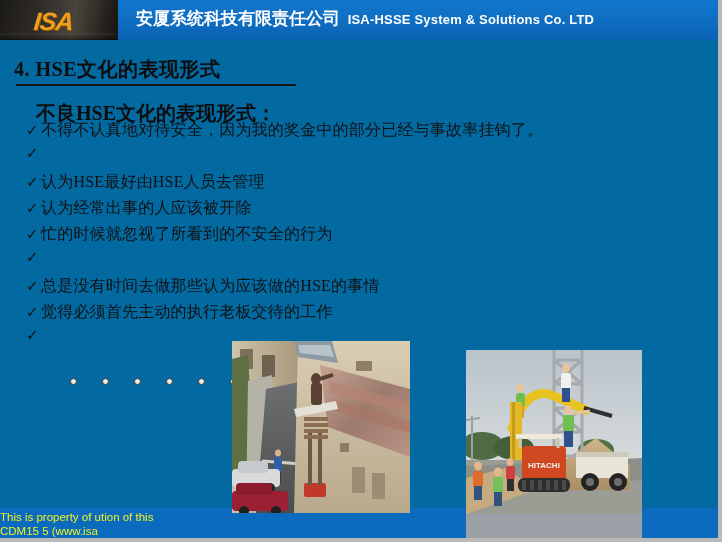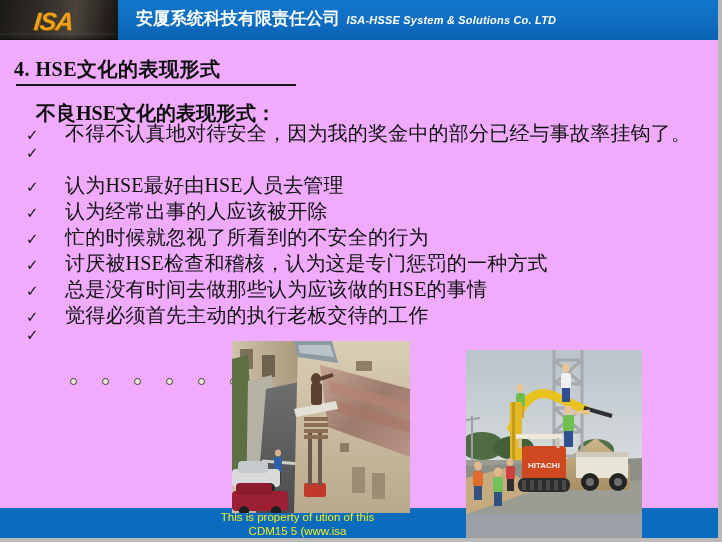--- a/index.html
+++ b/index.html
@@ -65,33 +65,32 @@
     position: absolute;
     left: 18px;
     top: 7px;
     color: #ffffff;
     font-family: "Liberation Sans", sans-serif;
     font-weight: bold;
     font-size: 17px;
     white-space: nowrap;
   }
   #header-title .en {
-    font-size: 11px;
+    font-size: 13px;
     letter-spacing: 0.2px;
-    font-style: italic;
   }
 
   
   #content {
     position: absolute;
     left: 0;
     top: 40px;
     width: 718px;
     height: 498px;
-    background: #f0abfc;
+    background: #0369a1;
   }
   #section-title {
     position: absolute;
     left: 14px;
     top: 16px;
     font-size: 20px;
     font-weight: bold;
     color: #0d0d0d;
     letter-spacing: 0.5px;
     white-space: nowrap;
@@ -129,24 +128,23 @@
   }
   .bullet-check {
     font-family: "DejaVu Sans", sans-serif;
     font-size: 15px;
     color: #111111;
     width: 15px;
     flex: 0 0 15px;
     line-height: 1;
   }
   .bullet-text {
-    font-size: 20px;
+    font-size: 16px;
     color: #111111;
     letter-spacing: 0.2px;
-    margin-left: 24px;
   }
 
   #dot-row {
     position: absolute;
     left: 70px;
     top: 338px;
     display: flex;
     gap: 25px;
   }
   .dot {
@@ -182,21 +180,21 @@
     left: 0;
     top: 508px;
     width: 718px;
     height: 30px;
     background: #0b6cbf;
     overflow: hidden;
   }
   .footer-line {
     position: absolute;
     width: 595px;
-    text-align: center;
+    text-align: left;
     color: #f2f21a;
     font-family: "Liberation Sans", sans-serif;
     font-size: 11.5px;
     white-space: nowrap;
   }
   #footer-line-1 { top: 3px; }
   #footer-line-2 { top: 17px; }
 
   
   .photo-overlay { z-index: 5; }
@@ -241,21 +239,20 @@
       <div class="bullet-row">
         <span class="bullet-check">✓</span>
         <span class="bullet-text">认为经常出事的人应该被开除</span>
       </div>
       <div class="bullet-row">
         <span class="bullet-check">✓</span>
         <span class="bullet-text">忙的时候就忽视了所看到的不安全的行为</span>
       </div>
       <div class="bullet-row">
         <span class="bullet-check">✓</span>
-        <span class="bullet-text">讨厌被HSE检查和稽核，认为这是专门惩罚的一种方式</span>
       </div>
       <div class="bullet-row">
         <span class="bullet-check">✓</span>
         <span class="bullet-text">总是没有时间去做那些认为应该做的HSE的事情</span>
       </div>
       <div class="bullet-row">
         <span class="bullet-check">✓</span>
         <span class="bullet-text">觉得必须首先主动的执行老板交待的工作</span>
       </div>
       <div class="bullet-row">

